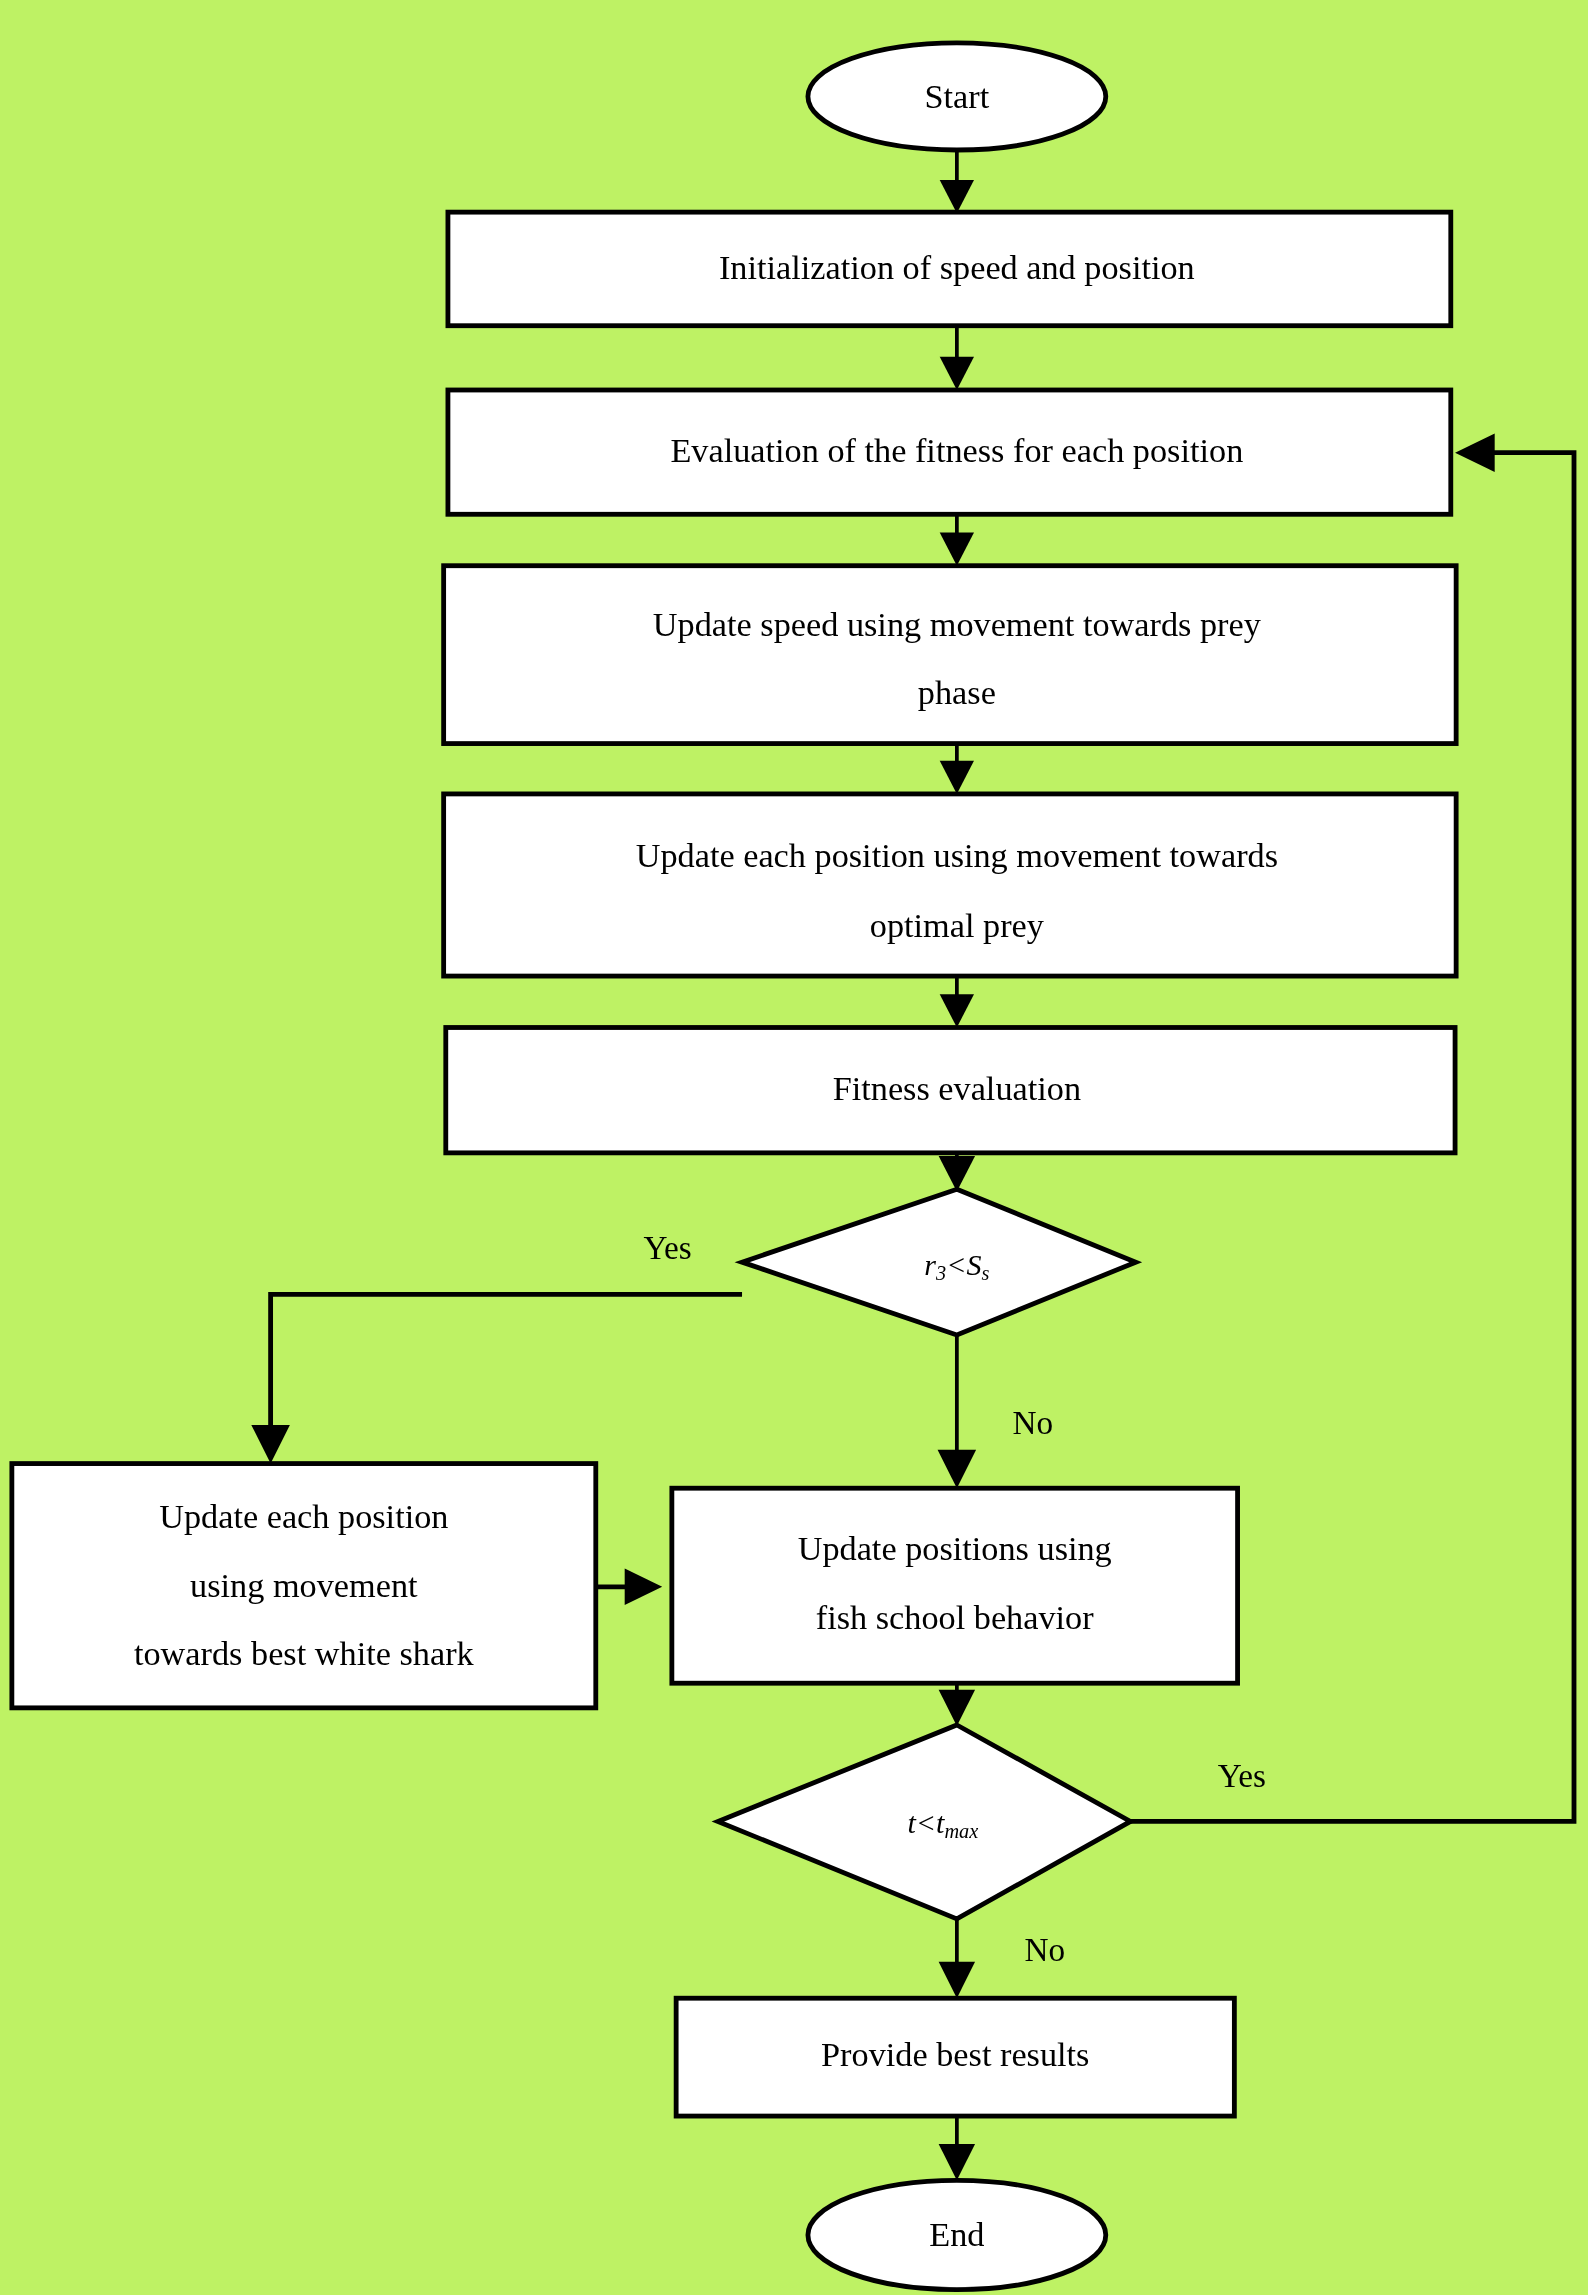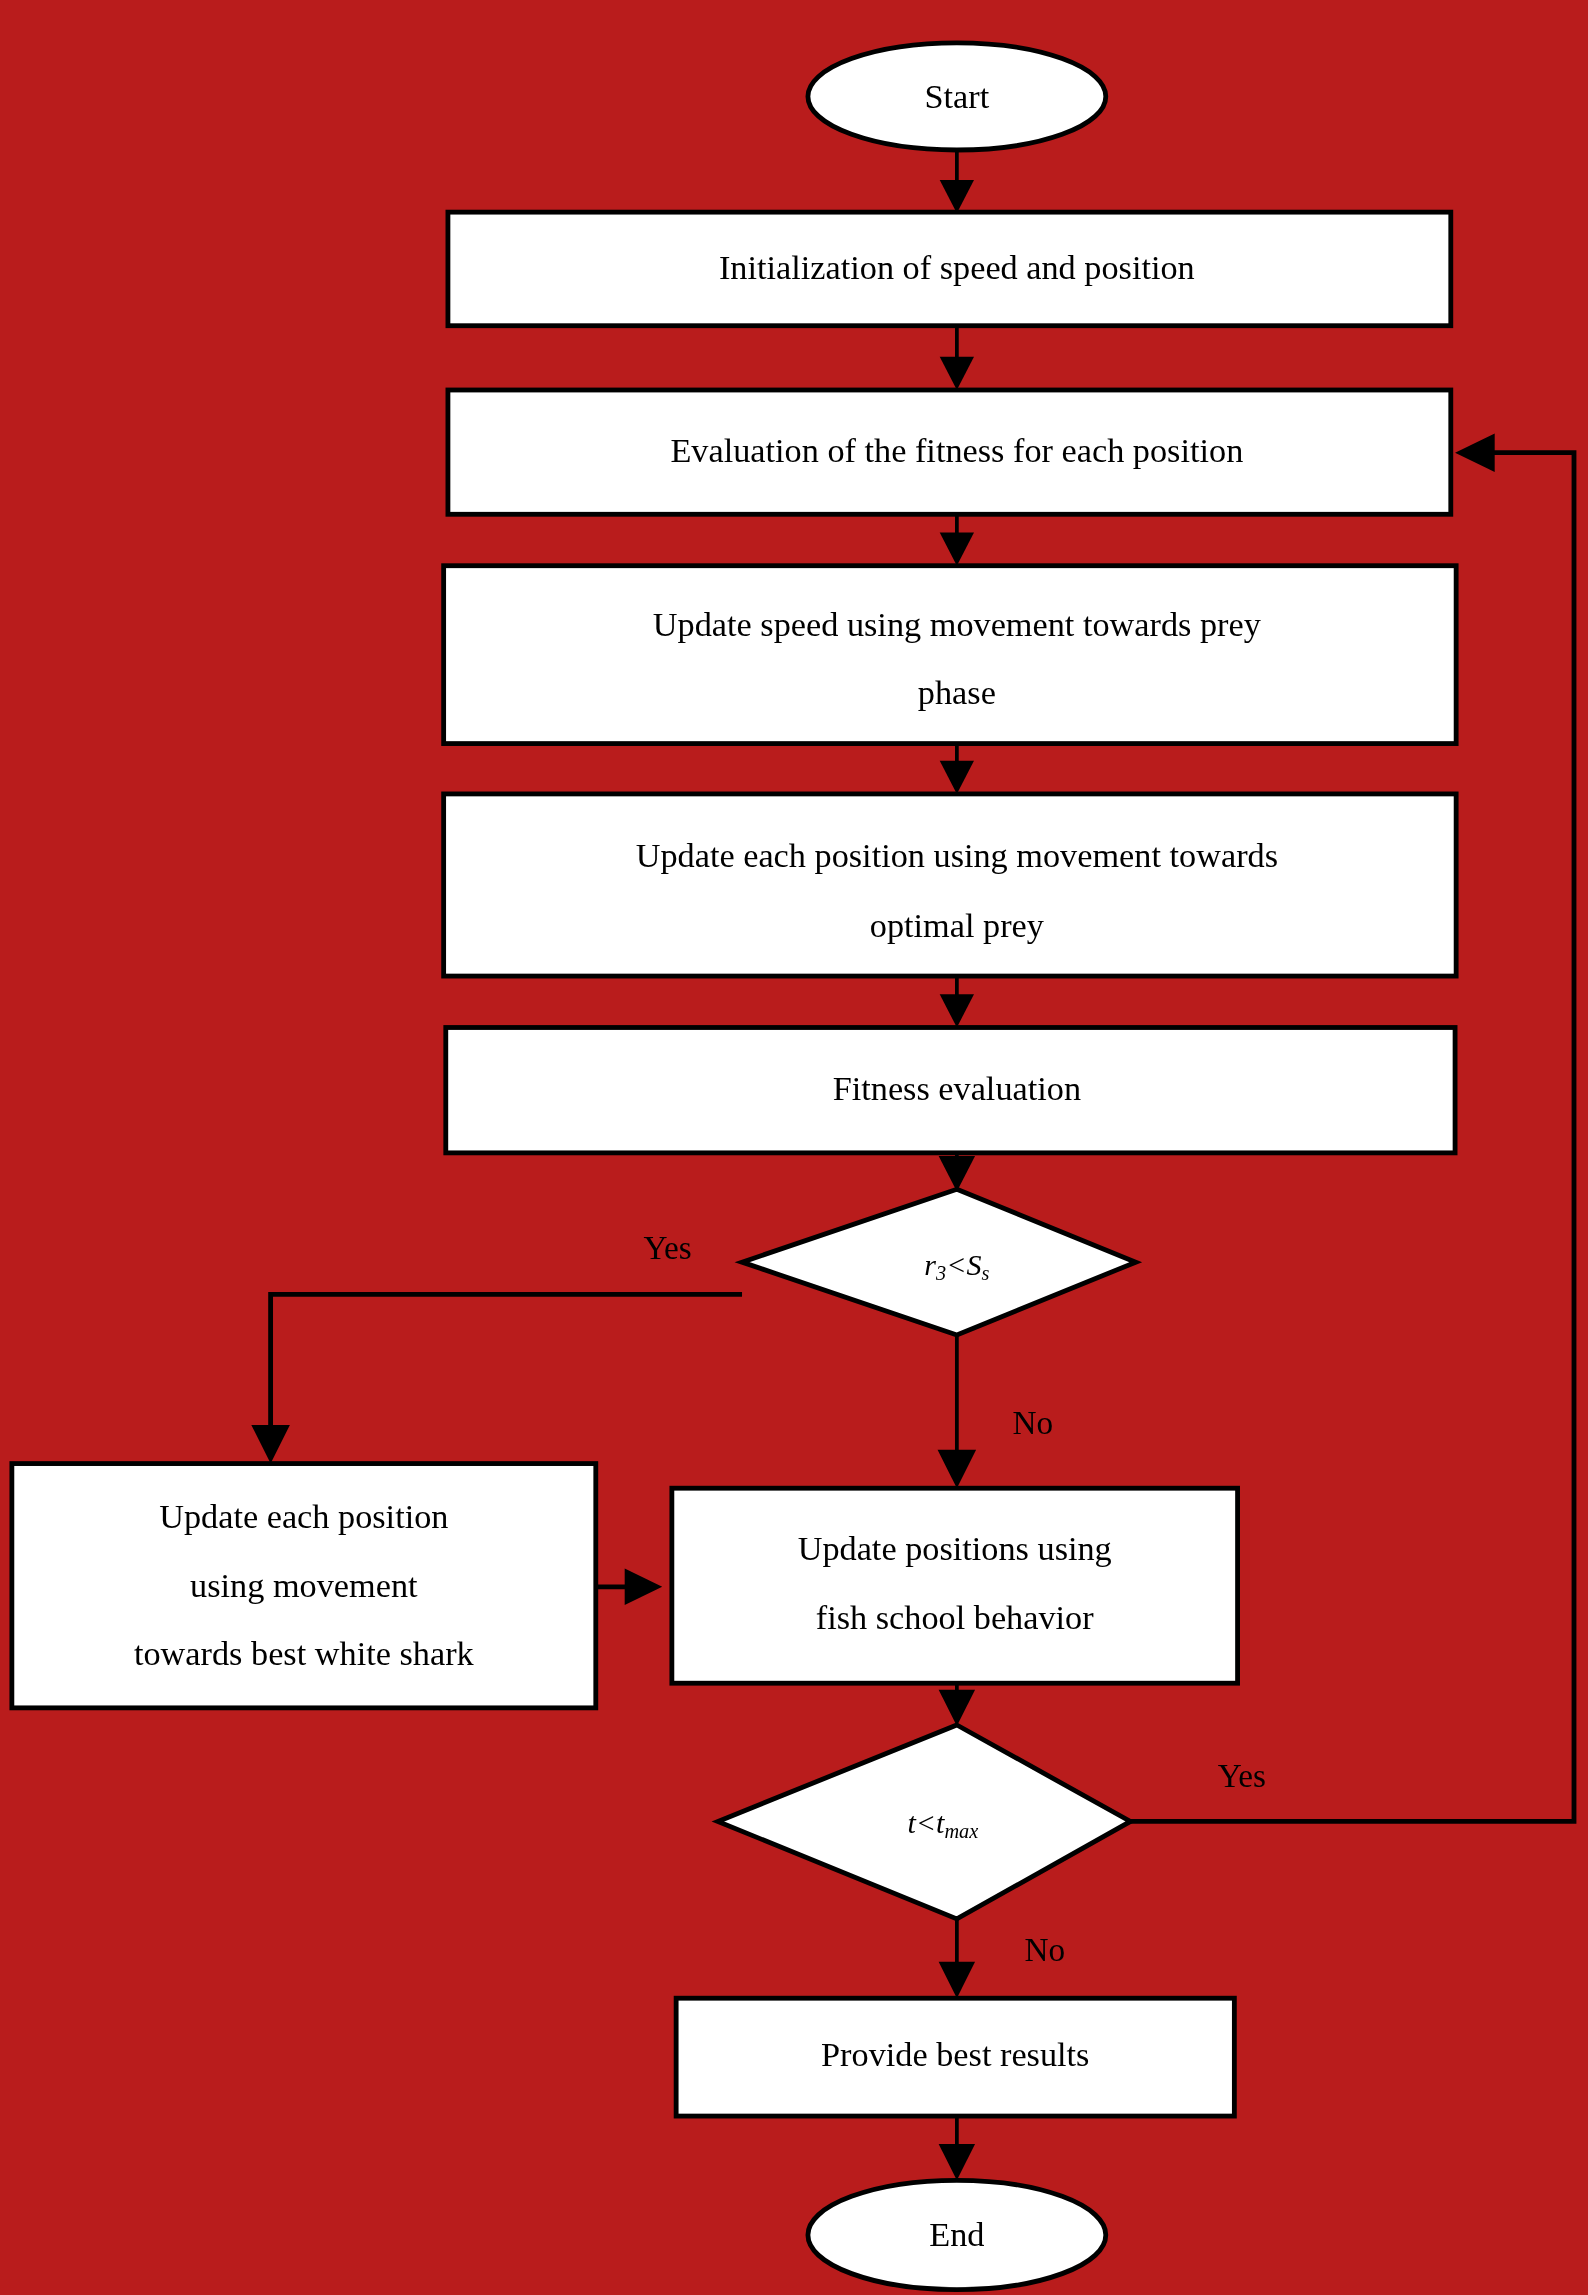--- a/index.html
+++ b/index.html
@@ -4,21 +4,21 @@
 <style>
   html, body {
     margin: 0;
     padding: 0;
     background: #ffffff;
   }
   #flowchart-root {
     position: relative;
     width: 1588px;
     height: 2295px;
-    background: #b91c1c;
+    background: #bef264;
     font-family: "Liberation Serif", "DejaVu Serif", serif;
   }
   svg.fc {
     display: block;
     width: 1588px;
     height: 2295px;
   }
   .node-shape {
     fill: #ffffff;
     stroke: #000000;

